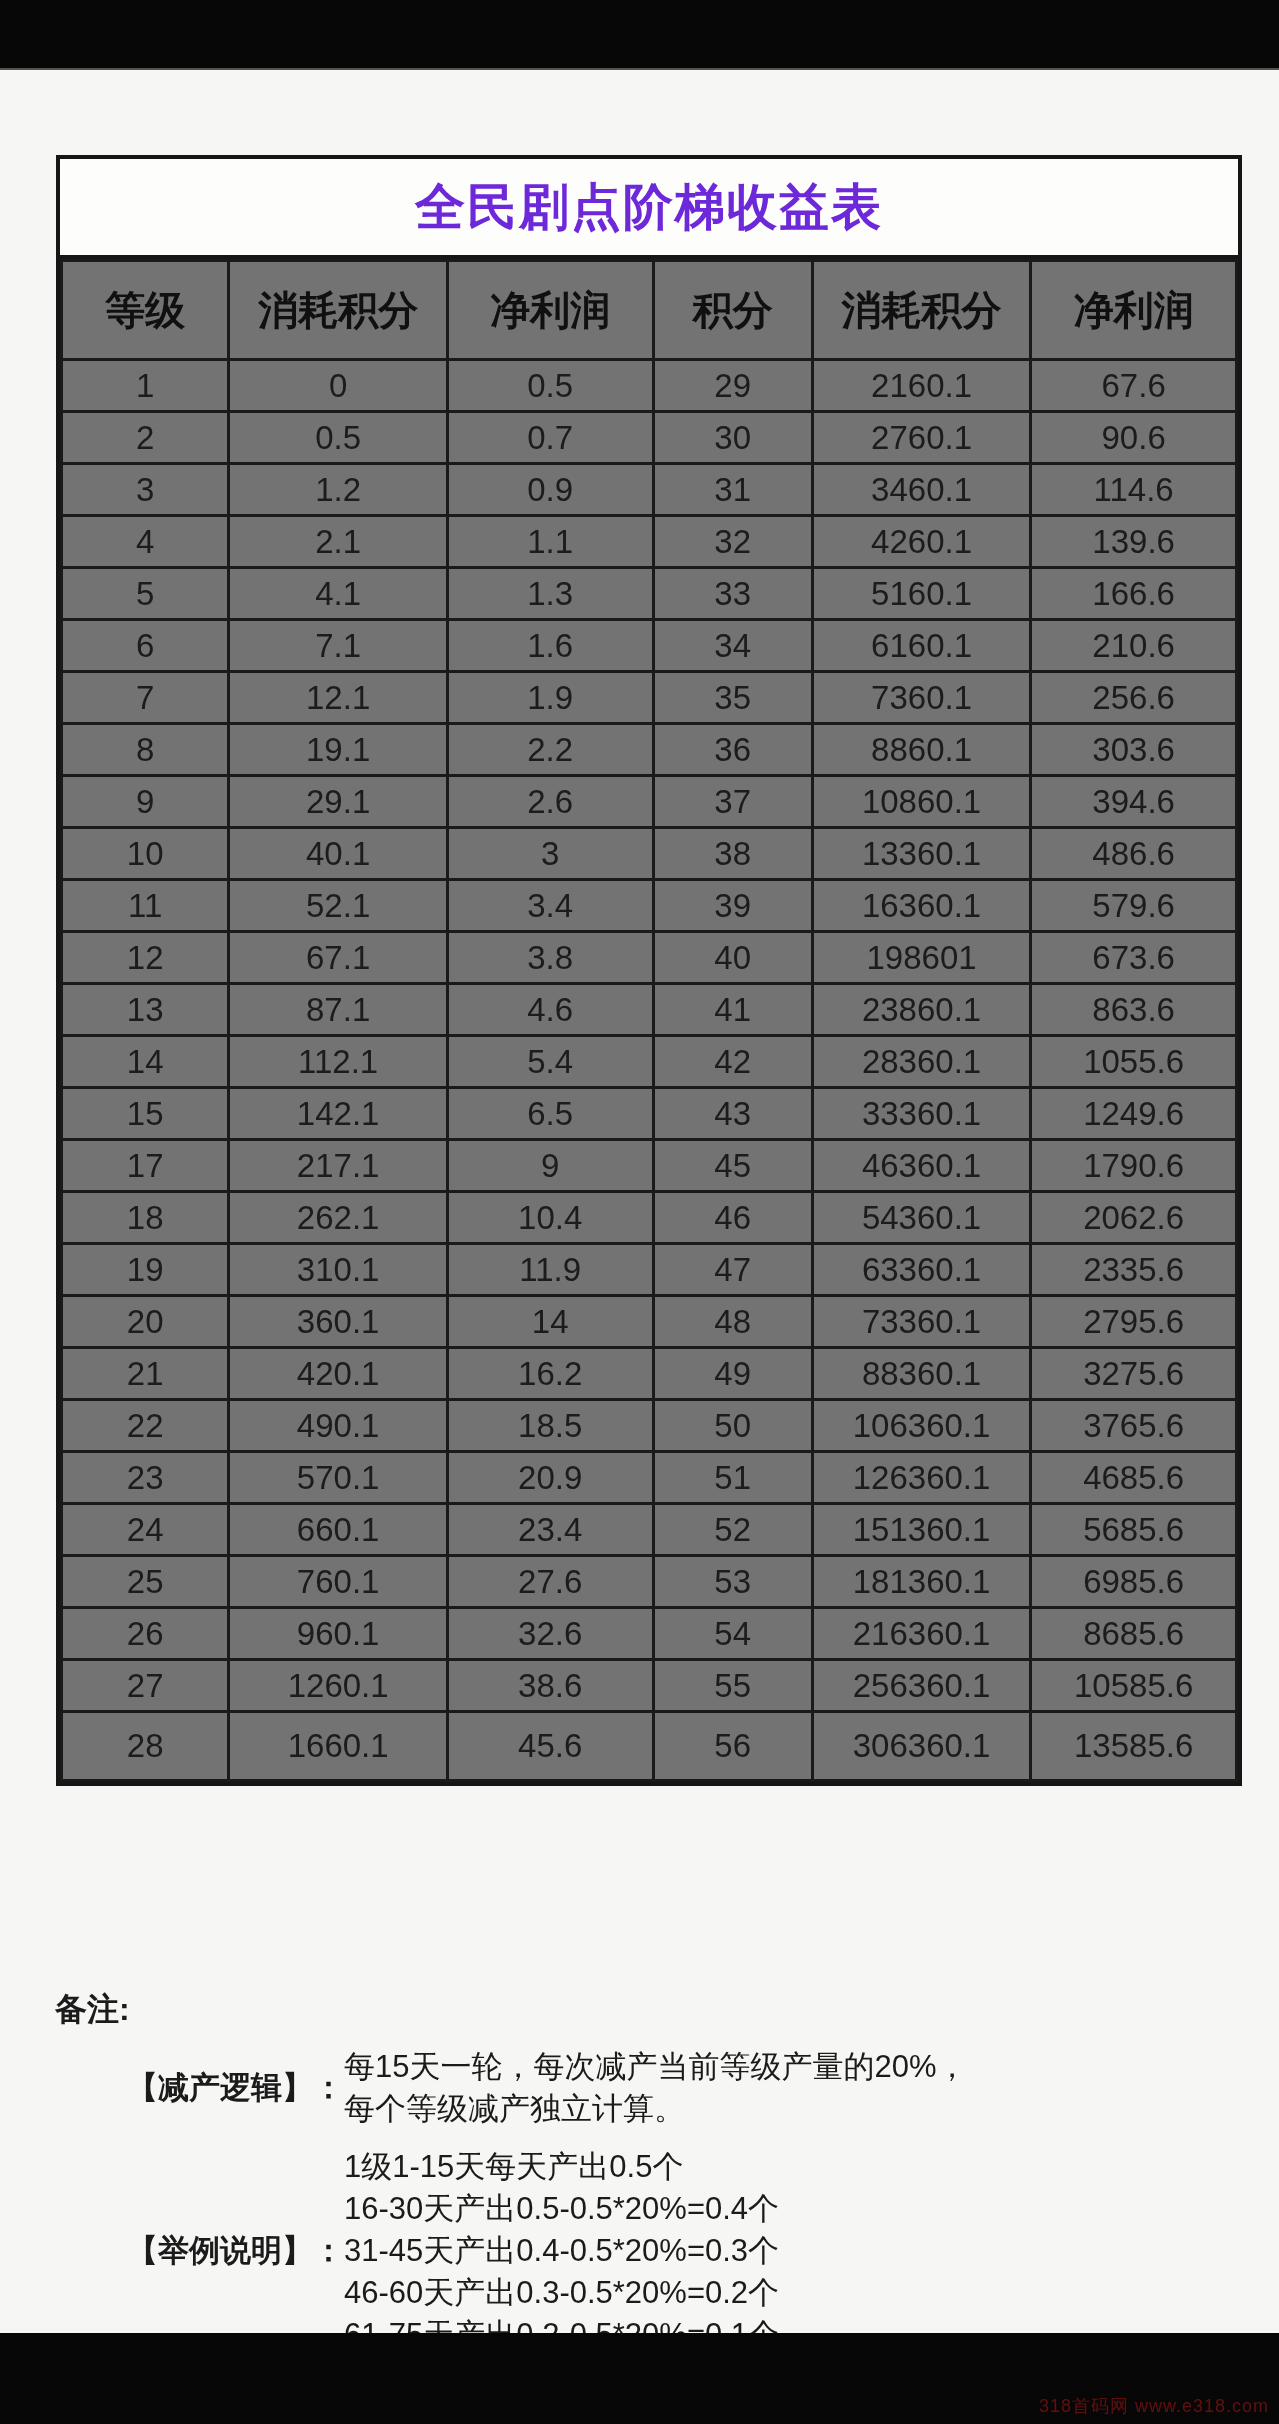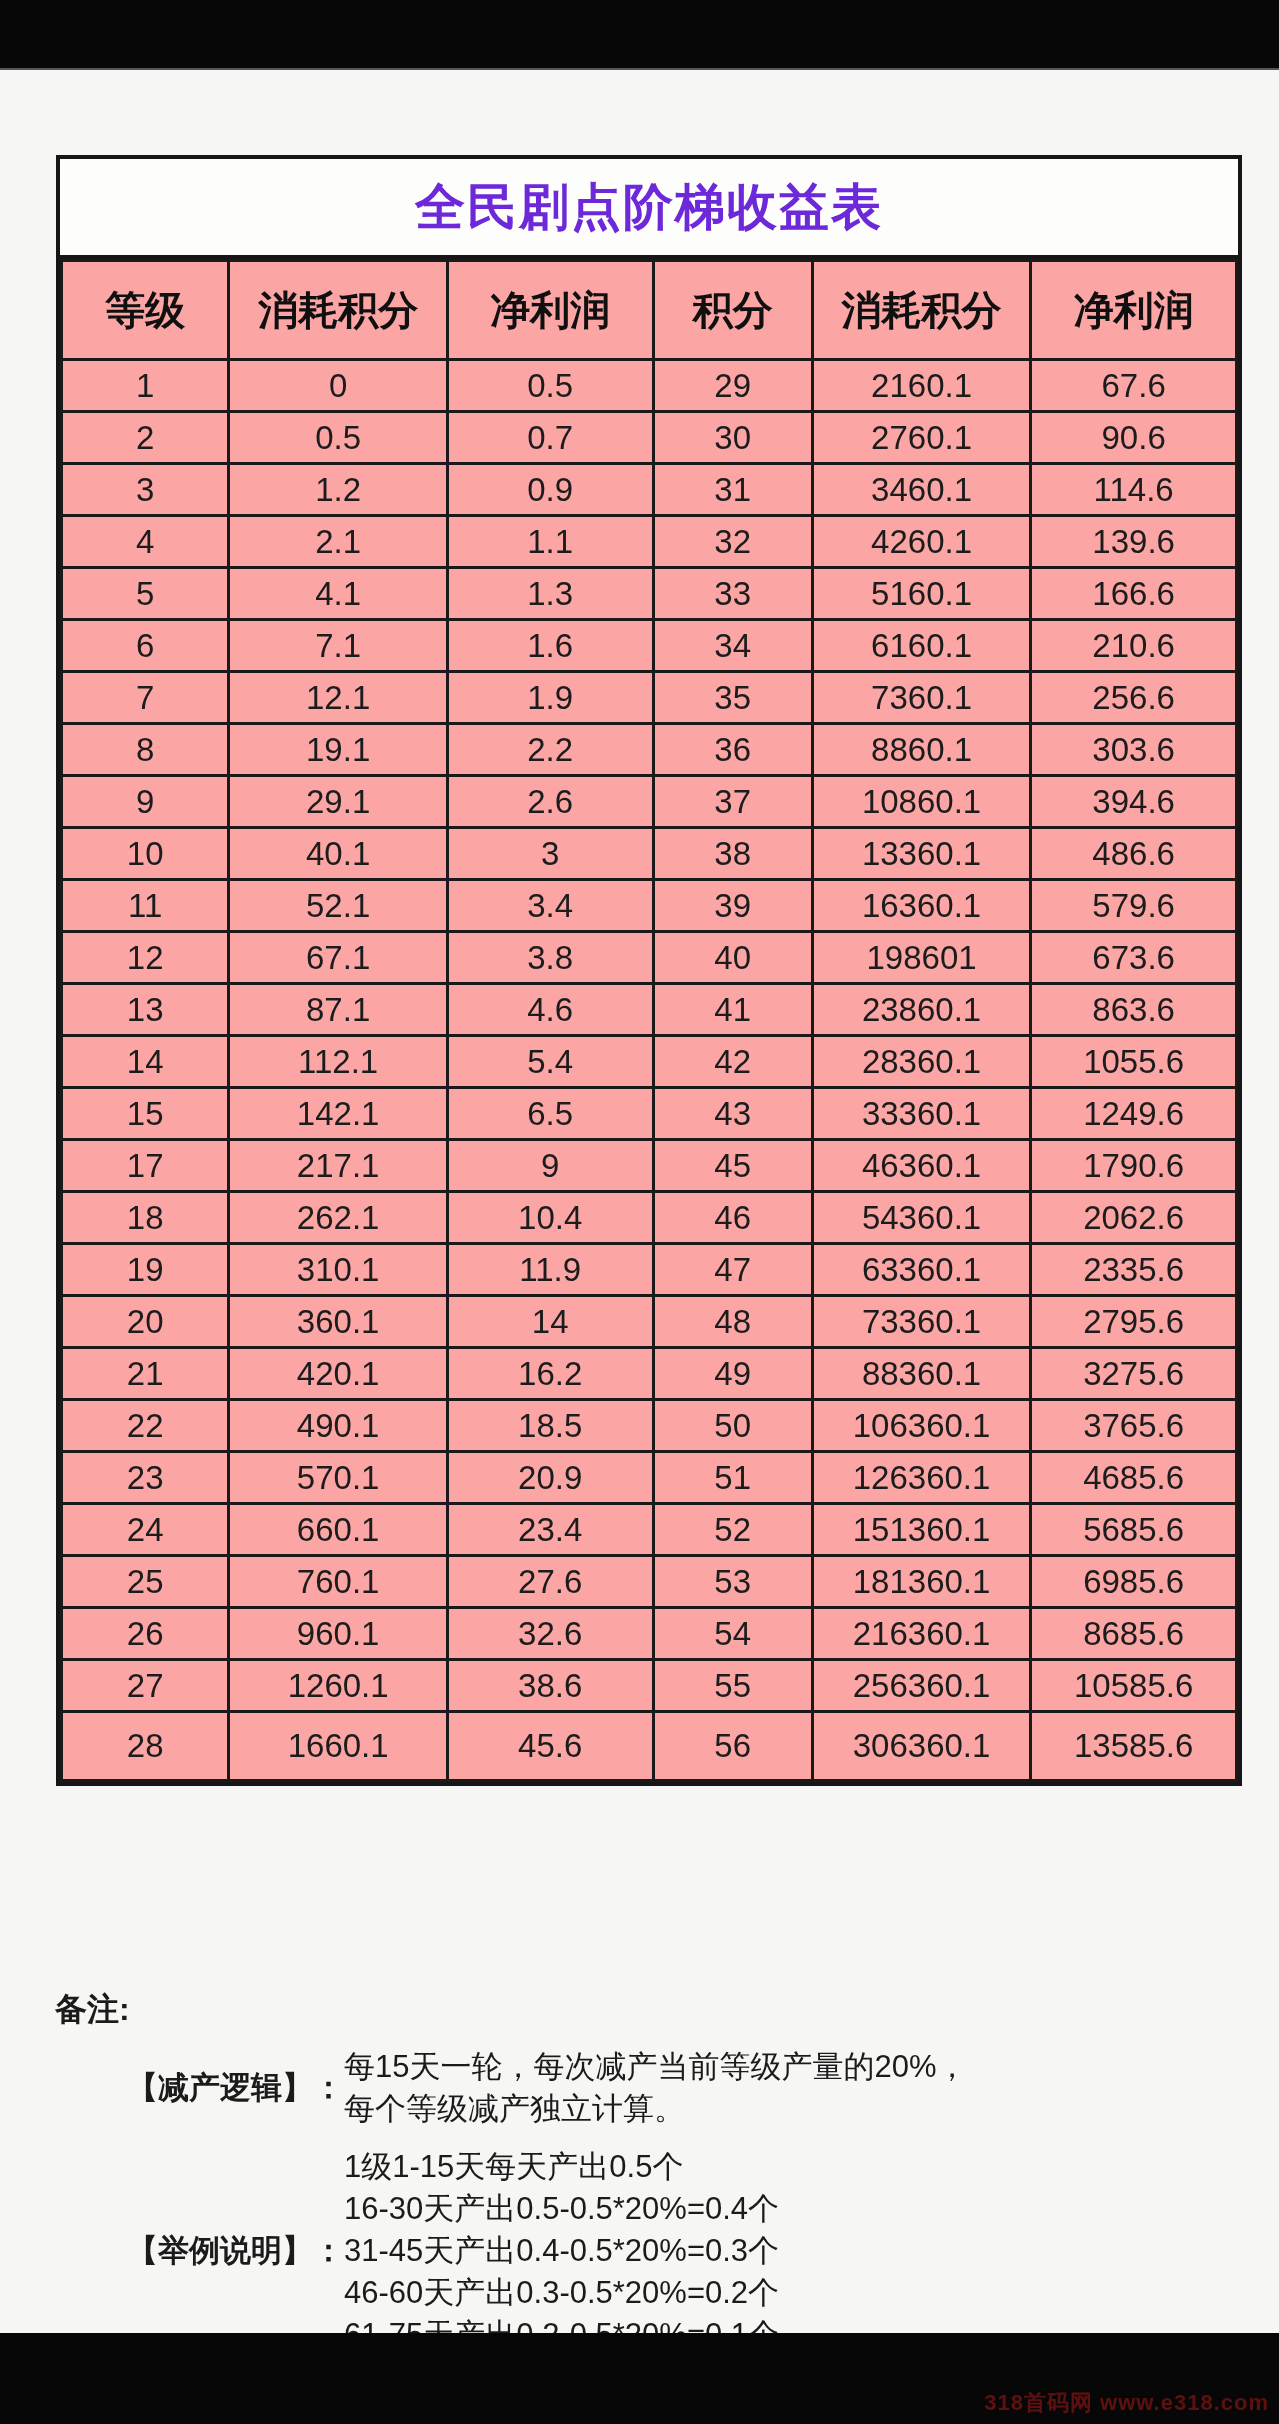--- a/index.html
+++ b/index.html
@@ -7,37 +7,37 @@
     width:1279px;height:2424px;position:relative;overflow:hidden;
     background:#f6f6f4;
     font-family:"Liberation Sans","DejaVu Sans",sans-serif;
     color:#1b1b1b;
   }
   .bar{position:absolute;left:0;width:1279px;background:#070707;}
   .bar-top{top:0;height:68px;border-bottom:2px solid #555;}
   .bar-bottom{top:2333px;height:91px;}
   .watermark{
     position:absolute;right:10px;bottom:6px;
-    font-size:22px;font-weight:bold;letter-spacing:1px;
+    font-size:18px;font-weight:normal;letter-spacing:1px;
     color:#5c1111;text-shadow:0 0 1px #2a0505;
     white-space:nowrap;
   }
   .sheet{
     position:absolute;left:56px;top:155px;width:1186px;
     border:4px solid #161616;background:#fdfdfb;
     box-sizing:border-box;
   }
   .sheet-title{
     height:96px;border-bottom:4px solid #161616;
     display:flex;align-items:center;justify-content:center;
     font-size:50px;font-weight:bold;letter-spacing:2px;color:#6d28d9;
   }
   table.grid{
     width:100%;border-collapse:collapse;table-layout:fixed;
-    background:#fca5a5;
+    background:#737373;
   }
   table.grid th,table.grid td{
     border:3px solid #1a1a1a;text-align:center;vertical-align:middle;
     padding:0;overflow:hidden;white-space:nowrap;
   }
   table.grid th{height:96px;font-size:40px;font-weight:bold;color:#101010;}
   table.grid td{height:49px;font-size:33px;font-weight:400;color:#1c1c1c;}
   table.grid tr.last td{height:66px;}
   .col0{width:14.2%;} .col1{width:18.6%;} .col2{width:17.5%;}
   .col3{width:13.5%;} .col4{width:18.6%;} .col5{width:17.5%;}

